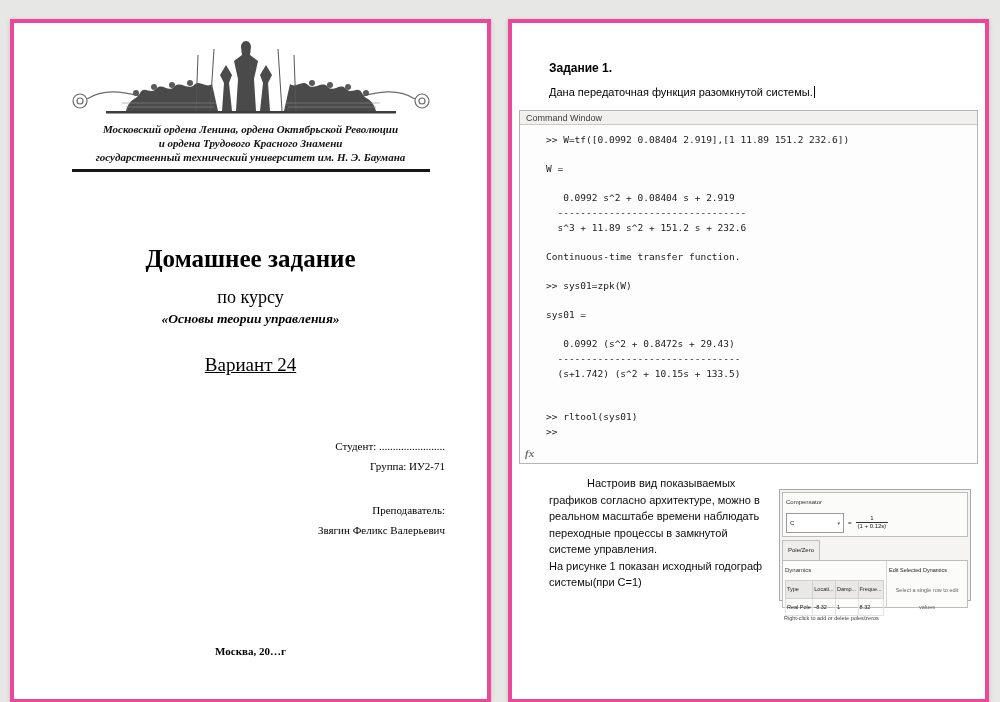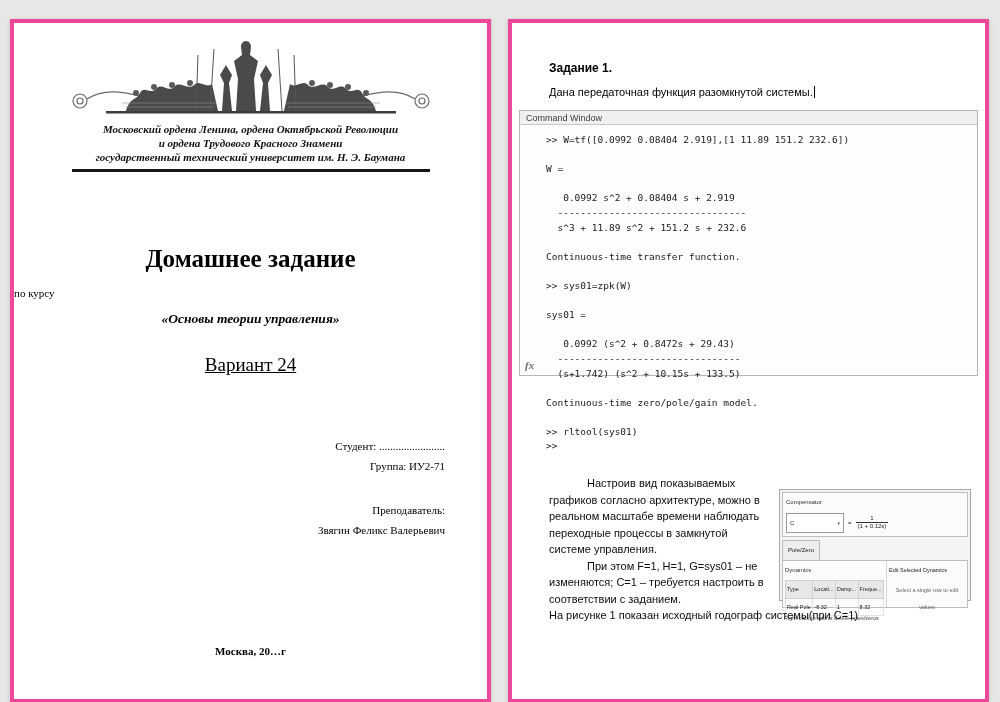--- a/index.html
+++ b/index.html
@@ -11,39 +11,39 @@
   #page-right { left:508px; font-family:"Liberation Sans", sans-serif; }
 
   
   .lp-emblem { position:absolute; top:12px; left:50%; transform:translateX(-50%); }
   .lp-univ { position:absolute; top:99px; left:0; width:100%; text-align:center;
              font-weight:bold; font-size:11px; line-height:14px; color:#111;font-style:italic; }
   .lp-rule { position:absolute; top:146px; left:50%; transform:translateX(-50%);
              width:358px; height:2px; border-top:2.5px solid #161616; border-bottom:1px solid #161616; }
   .lp-title { position:absolute; top:222px; width:100%; text-align:center;
               font-size:25px; font-weight:bold; color:#000; }
-  .lp-kurs  { position:absolute; top:264px; width:100%; text-align:left; font-size:11px; }
+  .lp-kurs  { position:absolute; top:264px; width:100%; text-align:center; font-size:18px; }
   .lp-course{ position:absolute; top:288px; width:100%; text-align:center;
               font-size:13.5px; font-weight:bold; font-style:italic; }
   .lp-variant{ position:absolute; top:331px; width:100%; text-align:center;
                font-size:19px; text-decoration:underline; }
   .lp-student { position:absolute; top:413px; right:42px; text-align:right;
                 font-size:11px; line-height:20px; }
   .lp-teacher { position:absolute; top:477px; right:42px; text-align:right;
                 font-size:11px; line-height:20px;margin-left:36px; }
   .lp-city { position:absolute; top:622px; width:100%; text-align:center;
              font-size:11px; font-weight:bold; }
 
   
   .rp-task-title { position:absolute; top:38px; left:37px; font-size:12px; font-weight:bold; }
   .rp-task-intro { position:absolute; top:63px; left:37px; font-size:11px; }
   .caret { display:inline-block; width:0; height:12px; border-left:1px solid #000;
            margin-left:1px; vertical-align:-2px; }
 
-  .command-window { position:absolute; top:87px; left:7px; right:7px; height:266px;
+  .command-window { position:absolute; top:87px; left:7px; right:7px; height:354px;
                     border:1px solid #b5b5b3; background:#fdfdfd; }
   .cw-titlebar { height:14px; background:#f1f0ef; border-bottom:1px solid #c9c8c6;
                  font-size:9px; color:#3c3c3c; padding:1px 6px; line-height:12px; }
   .cw-body { position:relative; height:calc(100% - 14px); padding:8px 6px 2px 26px; }
   .m-line { font-family:"DejaVu Sans Mono", monospace; font-size:9.5px;
             line-height:14.6px; min-height:14.6px; white-space:pre; color:#1a1a1a; }
   .cw-fx { position:absolute; left:5px; bottom:4px; font-family:"Liberation Serif", serif;
            font-style:italic; font-weight:bold; font-size:11px; color:#6f6f6f; }
 
   .rp-flow { position:absolute; top:452px; left:37px; right:12px; font-size:11px;
@@ -174,21 +174,20 @@
       <div class="m-line">Continuous-time transfer function.</div>
       <div class="m-line"></div>
       <div class="m-line">&gt;&gt; sys01=zpk(W)</div>
       <div class="m-line"></div>
       <div class="m-line">sys01 =</div>
       <div class="m-line"></div>
       <div class="m-line">   0.0992 (s^2 + 0.8472s + 29.43)</div>
       <div class="m-line">  --------------------------------</div>
       <div class="m-line">  (s+1.742) (s^2 + 10.15s + 133.5)</div>
       <div class="m-line"></div>
-      <div class="m-line">Continuous-time zero/pole/gain model.</div>
       <div class="m-line"></div>
       <div class="m-line">&gt;&gt; rltool(sys01)</div>
       <div class="m-line">&gt;&gt;</div>
       <div class="cw-fx">fx</div>
     </div>
   </div>
 
   <div class="rp-flow">
 
     <div class="comp-panel">
@@ -231,16 +230,15 @@
         </div>
         <div class="cp-dyn-right">
           <div class="cp-edit-title">Edit Selected Dynamics</div>
           <div class="cp-edit-hint">Select a single row to edit values</div>
         </div>
       </div>
       <div class="cp-footer">Right-click to add or delete poles/zeros</div>
     </div>
 
     <p class="indent">Настроив вид показываемых графиков согласно архитектуре, можно в реальном масштабе времени наблюдать переходные процессы в замкнутой системе управления.</p>
-    <p class="indent">При этом F=1, H=1, G=sys01 – не изменяются; C=1 – требуется настроить в соответствии с заданием.</p>
     <p>На рисунке 1 показан исходный годограф системы(при C=1)</p>
   </div>
 </div>
 
 </body></html>

